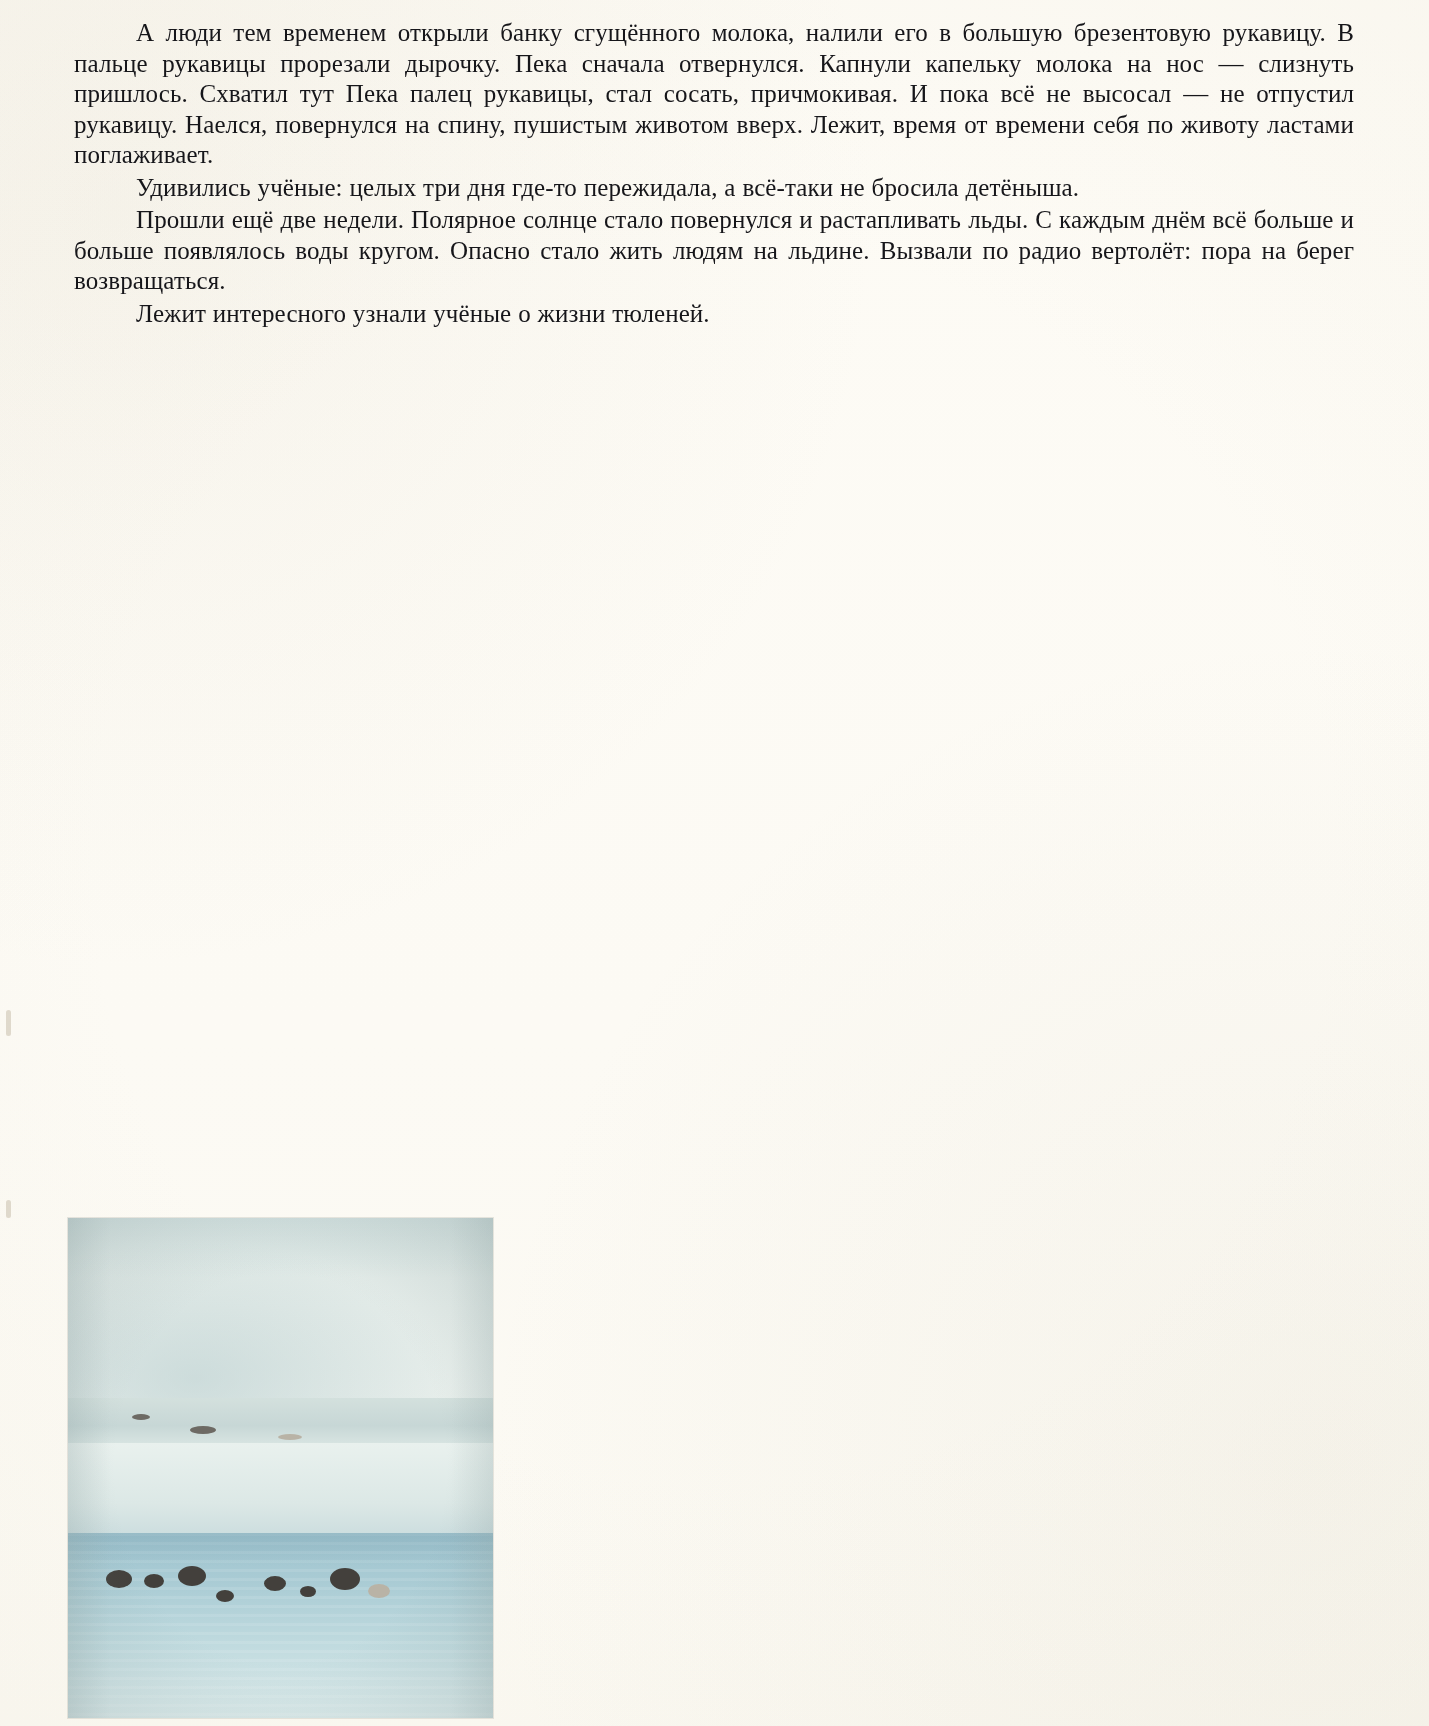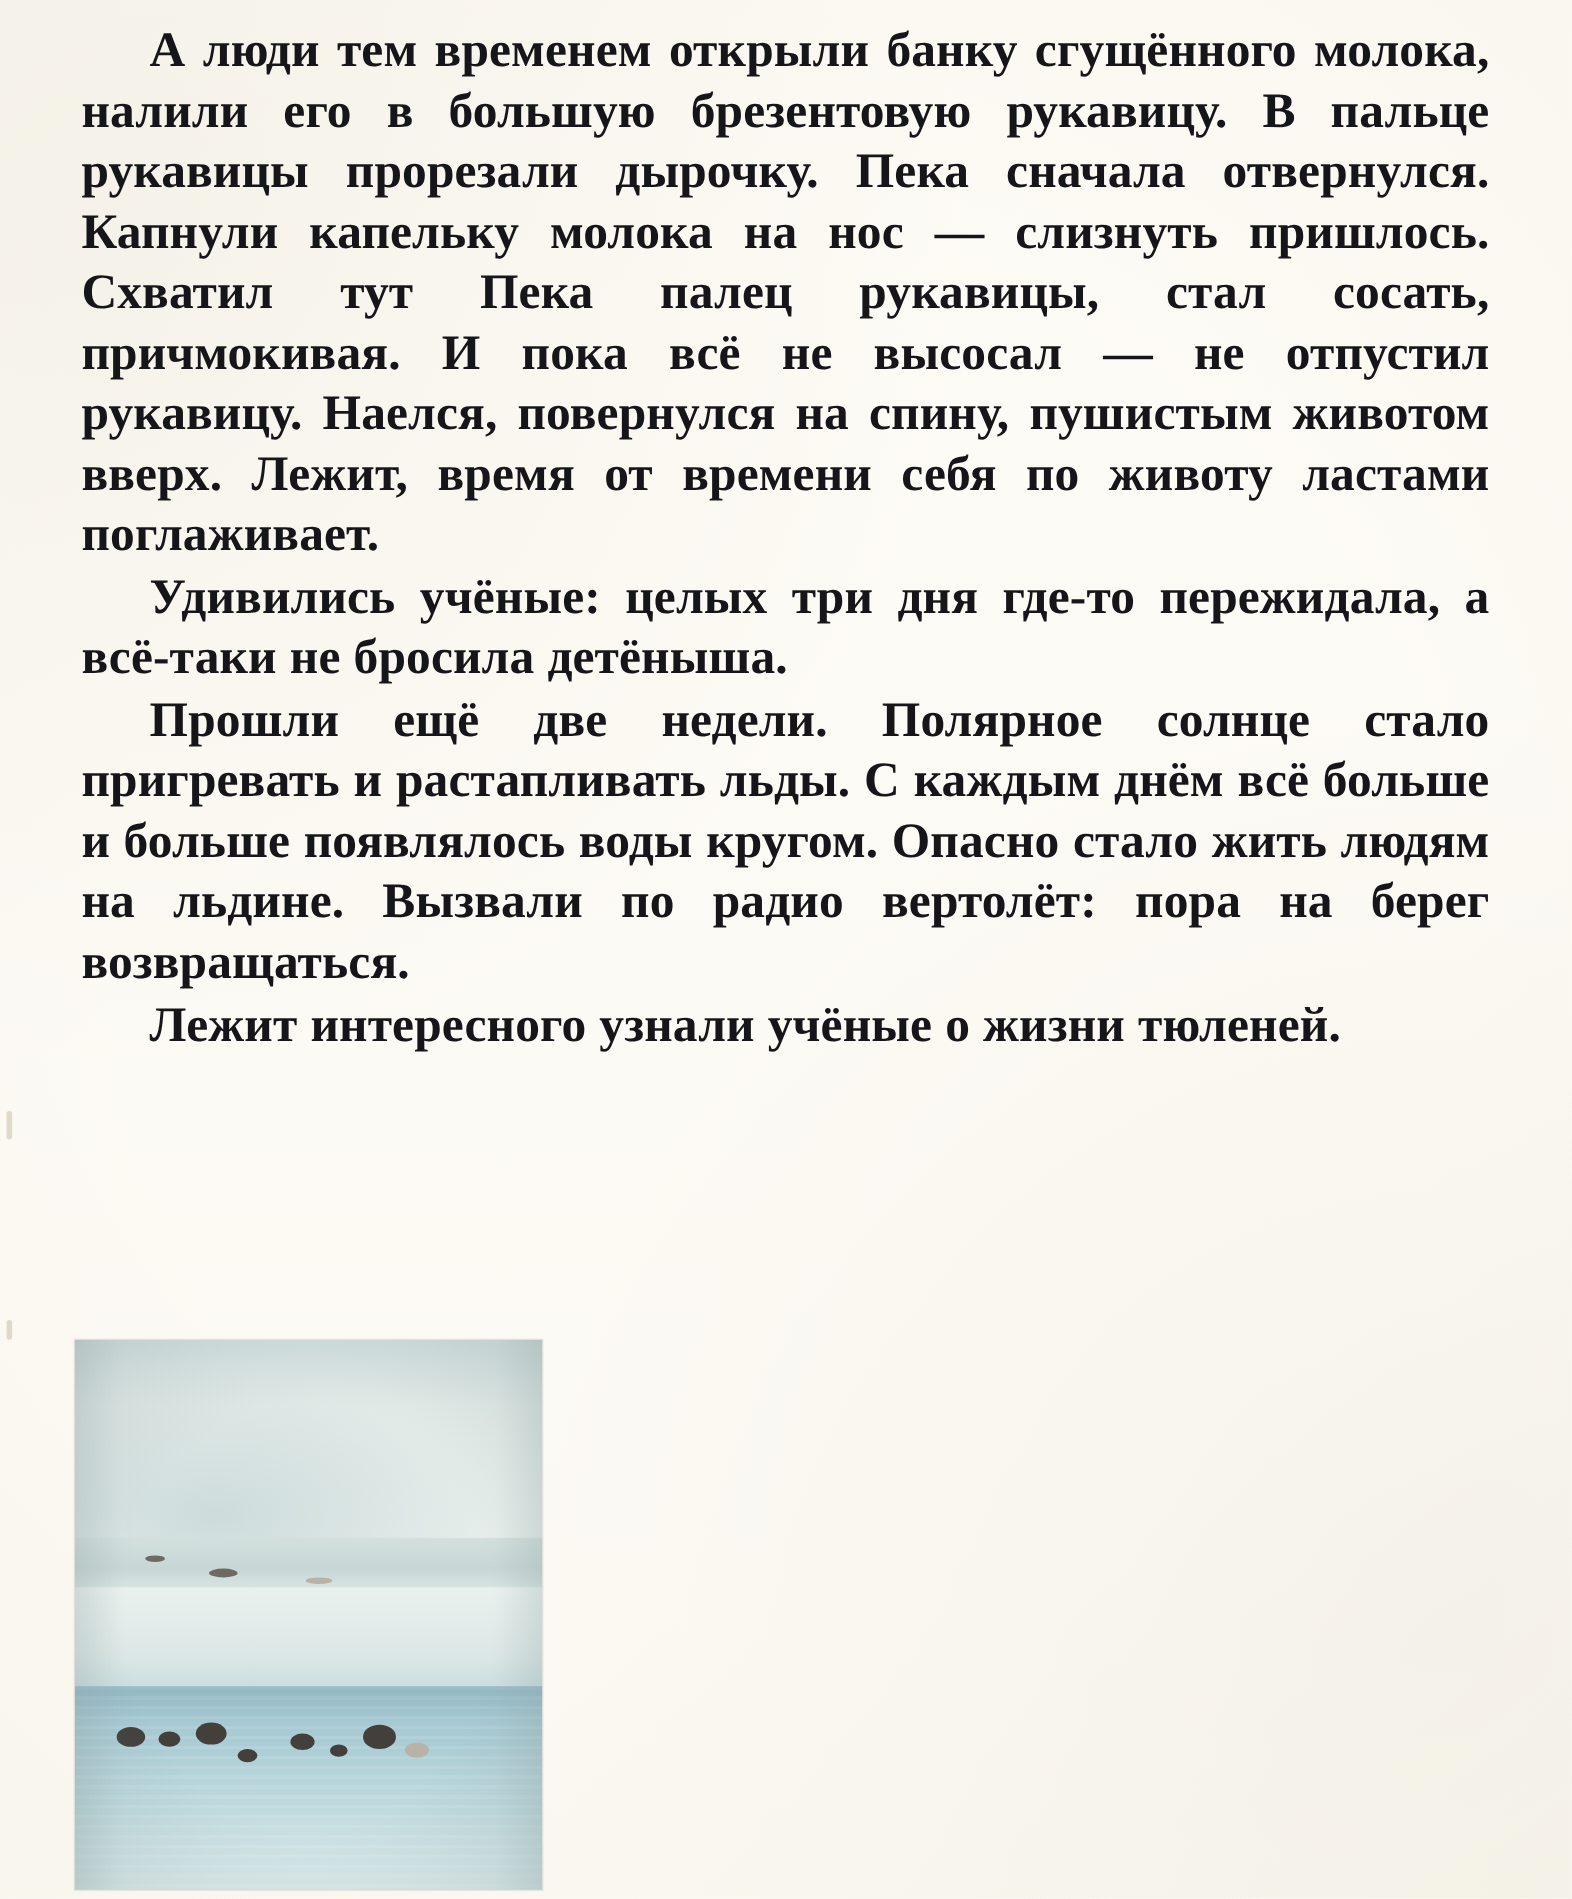--- a/index.html
+++ b/index.html
@@ -34,28 +34,28 @@
 
   .text-column {
     position: absolute;
     left: 74px;
     top: 18px;
     width: 1280px;
   }
 
   p.para {
     margin: 0 0 2px 0;
-    font-size: 45px;
+    font-size: 25px;
     line-height: 1.222;
     text-align: justify;
     text-align-last: left;
     color: #16161a;
     letter-spacing: 0.1px;
     text-indent: 62px;
-    font-weight: 700;
+    font-weight: 400;
     font-family: "Liberation Serif", serif;
     word-spacing: 0.5px;
   }
 
   p.para.last {
     margin-bottom: 0;
   }
 
   
   .photo-wrap {
@@ -173,21 +173,21 @@
   <div class="paper-tint"></div>
 
   <div class="spine-marks">
     <span style="top:1010px;"></span>
     <span style="top:1200px;height:18px;"></span>
   </div>
 
   <div class="text-column">
     <p class="para">А люди тем временем открыли банку сгущённого молока, налили его в большую брезентовую рукавицу. В пальце рукавицы прорезали дырочку. Пека сначала отвернулся. Капнули капельку молока на нос — слизнуть пришлось. Схватил тут Пека палец рукавицы, стал сосать, причмокивая. И пока всё не высосал — не отпустил рукавицу. Наелся, повернулся на спину, пушистым животом вверх. Лежит, время от времени себя по животу ластами поглаживает.</p>
     <p class="para">Удивились учёные: целых три дня где-то пережидала, а всё-таки не бросила детёныша.</p>
-    <p class="para">Прошли ещё две недели. Полярное солнце стало пригревать и растапливать льды. С каждым днём всё больше и больше появлялось воды кругом. Опасно стало жить людям на льдине. Вызвали по радио вертолёт: пора на берег возвращаться.</p>
+    <p class="para">Прошли ещё две недели. Полярное солнце стало повернулся и растапливать льды. С каждым днём всё больше и больше появлялось воды кругом. Опасно стало жить людям на льдине. Вызвали по радио вертолёт: пора на берег возвращаться.</p>
     <p class="para last">Лежит интересного узнали учёные о жизни тюленей.</p>
   </div>
 
   <div class="photo-wrap">
     <div class="photo">
       <div class="ph-sky"></div>
       <div class="ph-horizon"></div>
       <div class="ph-mid"></div>
       <div class="ph-water"></div>
 

